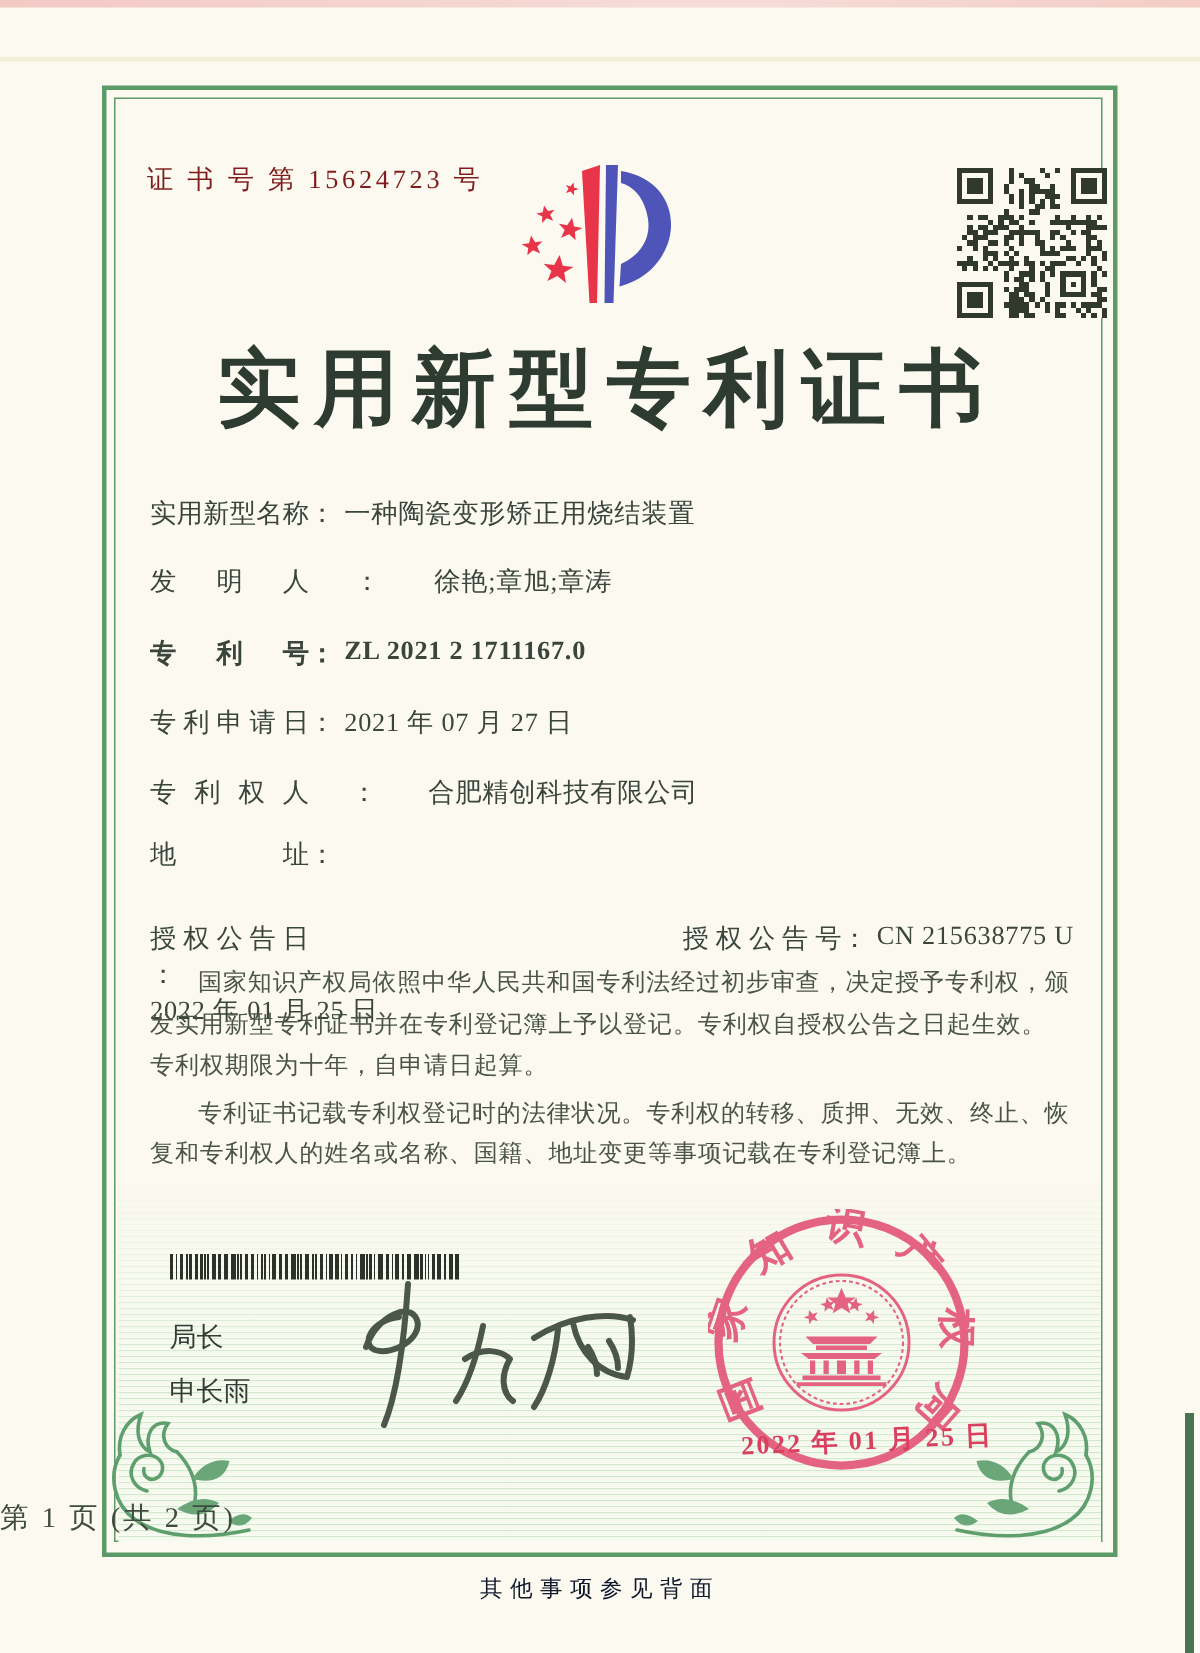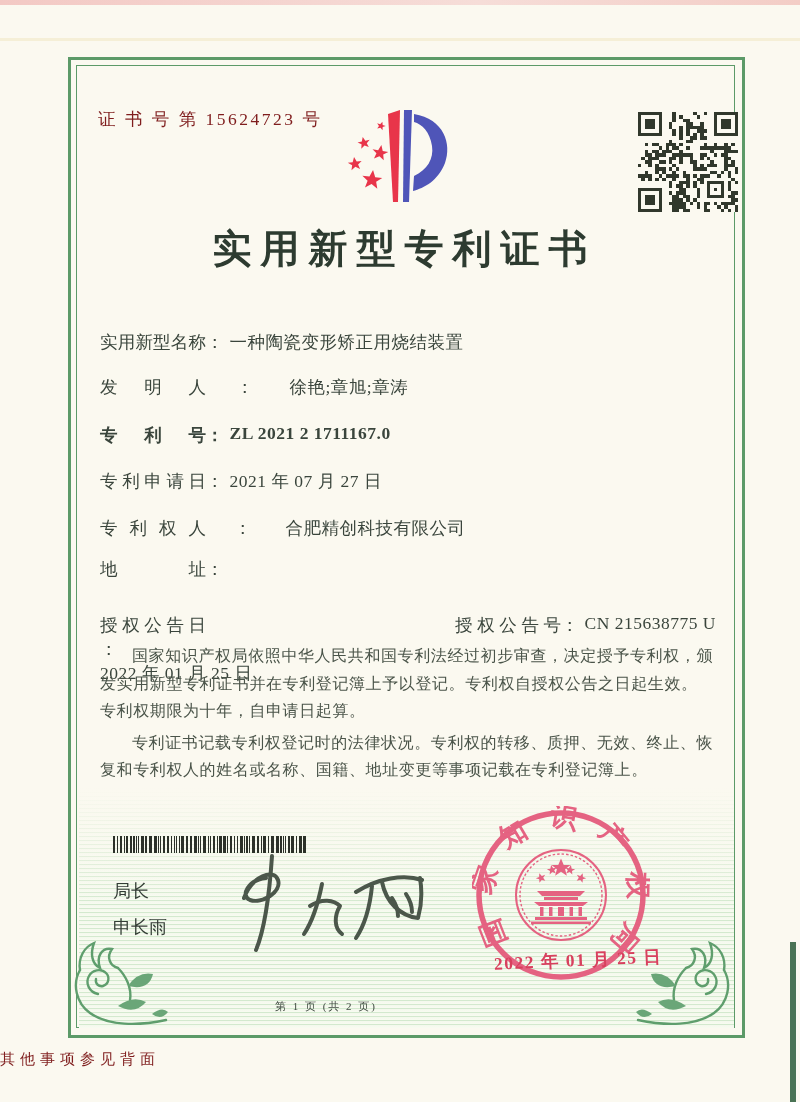--- a/index.html
+++ b/index.html
@@ -23,21 +23,21 @@
     background:repeating-linear-gradient(to bottom,#d3e9ce 0px,#d3e9ce 1px,#f3f8ec 1px,#f8fbf1 4px);
   }
   .band::before{content:'';position:absolute;left:0;top:0;right:0;height:120px;
     background:linear-gradient(to bottom,#fbf9f0 0%,rgba(251,249,240,0) 100%);}
   .flourish{width:104px;height:92px;}
   .flourish.right{transform:scaleX(-1);}
   
   .cert-number{left:98px;top:107px;font-size:17.5px;letter-spacing:2.5px;color:#7f1d1d;}
   .logo{left:328px;top:106px;}
   .qr{left:638px;top:112px;}
-  .title{left:0;top:222px;width:800px;text-align:center;font-size:39px;font-weight:bold;
+  .title{left:0;top:222px;width:800px;text-align:center;font-size:56px;font-weight:bold;
     letter-spacing:9px;padding-left:9px;box-sizing:border-box;color:#2d3b30;}
   
   .fields{left:100px;top:330px;width:600px;font-size:17.5px;color:#3a453c;}
   .frow{position:absolute;left:0;display:flex;align-items:flex-start;white-space:nowrap;}
   .lbl{display:inline-block;width:106px;text-align:justify;text-align-last:justify;}
   .colon{display:inline-block;margin-right:6px;}
   .val{letter-spacing:0.5px;}
   .val.wrap{white-space:normal;width:450px;line-height:27px;letter-spacing:0.8px;}
   .pair2{position:absolute;left:355px;top:0;display:flex;white-space:nowrap;}
   
@@ -45,22 +45,22 @@
     color:#4a5449;letter-spacing:0.6px;}
   .body-text p{margin:0 0 4px 0;text-indent:2em;}
   
   .barcode{left:112px;top:836px;}
   .director-title{left:113px;top:879px;font-size:18px;color:#333d35;font-family:Liberation Serif, serif;}
   .director-name{left:113px;top:915px;font-size:18px;color:#333d35;font-family:"Liberation Sans","DejaVu Sans",sans-serif;}
   .signature{left:222px;top:846px;}
   .seal{left:472px;top:806px;}
   .seal-date{left:494px;top:948px;font-size:17.5px;color:#d8405e;letter-spacing:1.5px;
     transform:rotate(-2.5deg);font-weight:bold;}
-  .page-info{left:0;top:999px;width:652px;text-align:center;font-size:11px;letter-spacing:2px;color:#3f4a40;}
-  .back-note{left:0;top:1050px;width:800px;font-size:15px;letter-spacing:5px;color:#7f1d1d;}
+  .page-info{left:0;top:999px;width:652px;text-align:left;font-size:19px;letter-spacing:2px;color:#3f4a40;}
+  .back-note{left:0;top:1050px;width:800px;text-align:center;font-size:15px;letter-spacing:5px;color:#0f172a;}
 </style>
 </head>
 <body>
 
 <div class="abs scan-top"></div>
 <div class="abs scan-yellow"></div>
 <div class="abs scan-right"></div>
 
 <div class="abs border-outer"></div>
 <div class="abs border-inner"></div>

